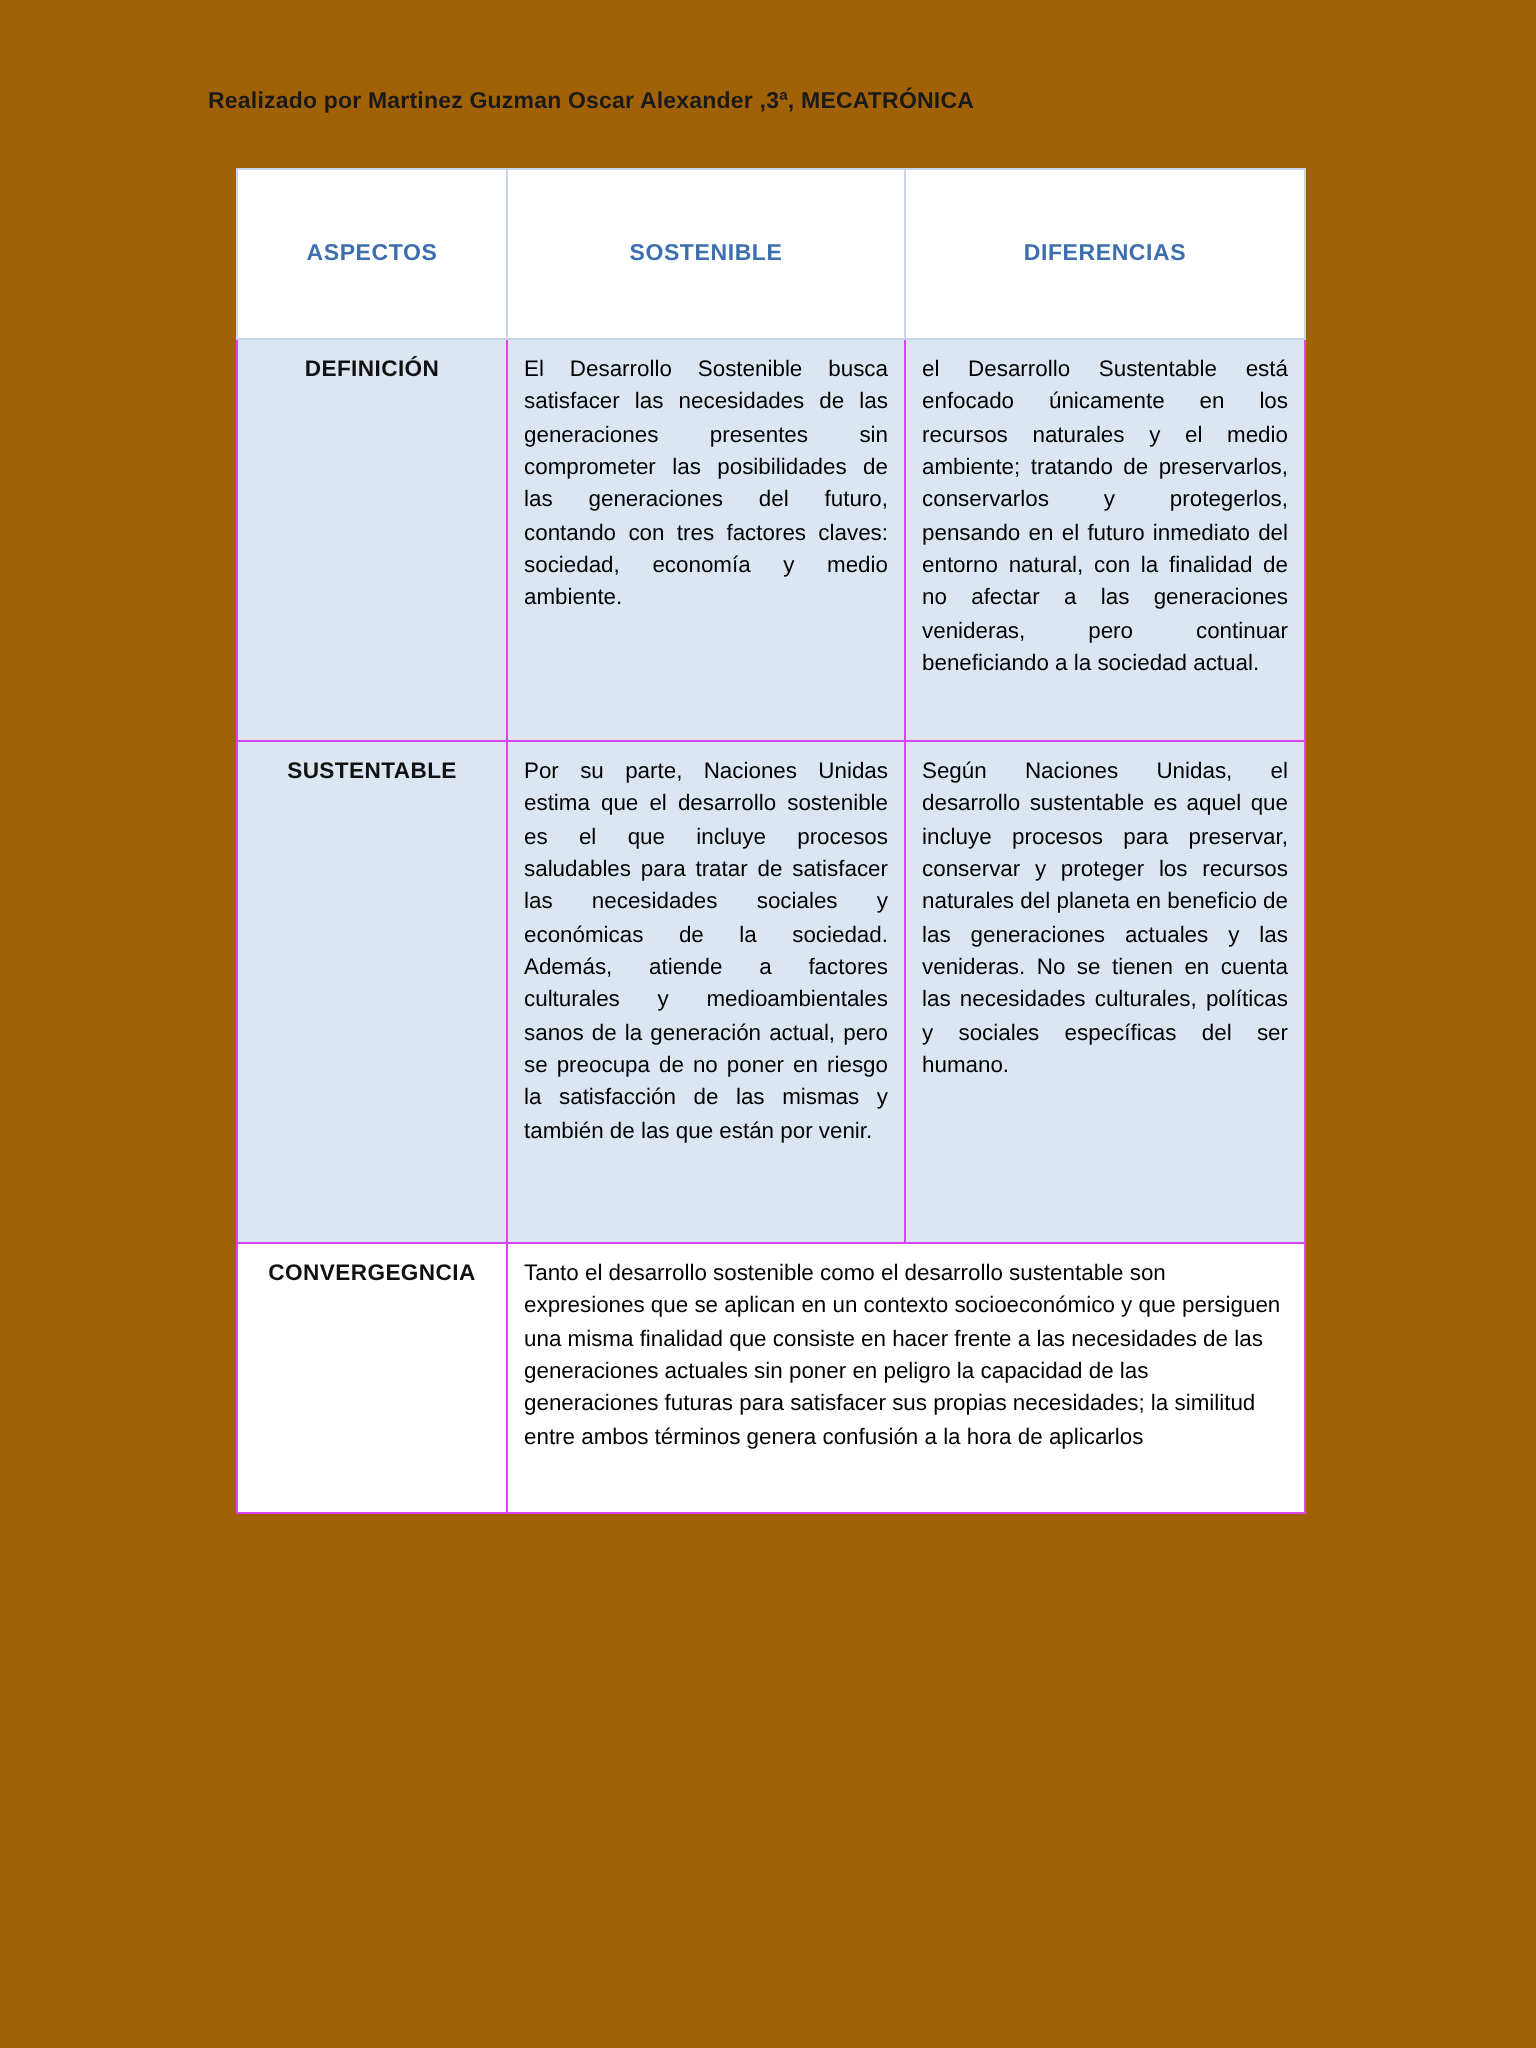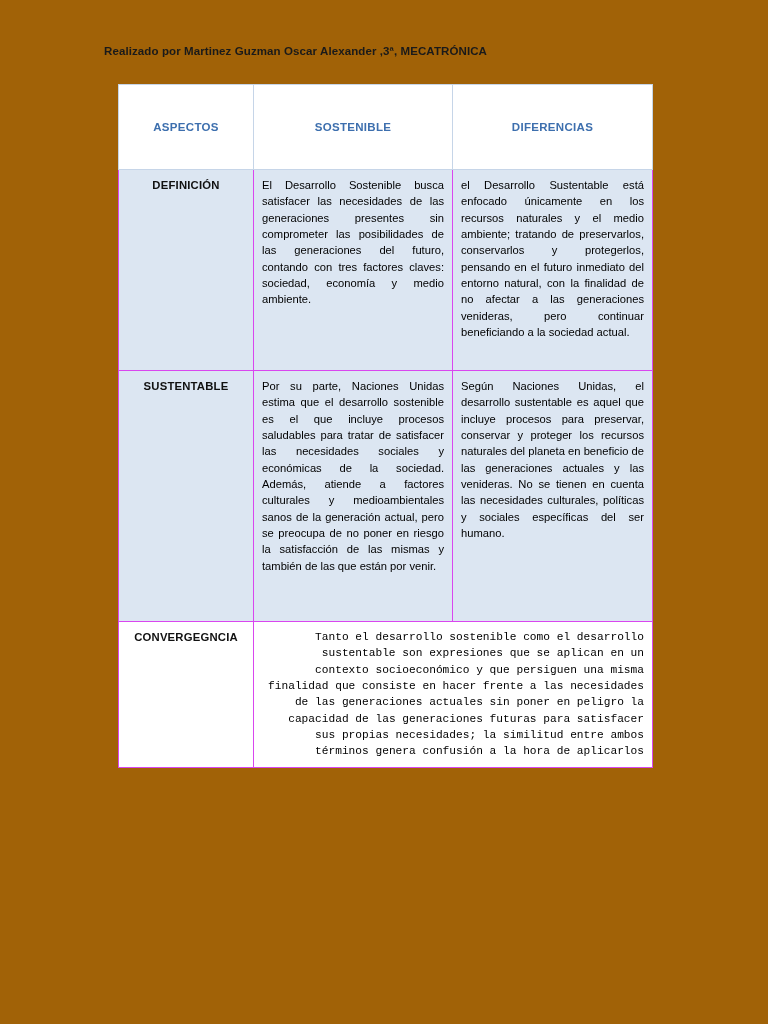--- a/index.html
+++ b/index.html
@@ -95,21 +95,21 @@
   .body-text {
     display: block;
     text-align: justify;
     text-justify: inter-word;
     font-size: 11.2px;
     line-height: 1.46;
     color: #000000;
     hyphens: none;
   }
   .body-text.narrow { text-align: justify; }
-  .body-text.wide   { text-align: right; font-family: Liberation Mono, monospace; }
+  .body-text.wide   { text-align: left; }
 
   td.tall-def   { height: 186px; }
   td.tall-car   { height: 120px; }
   td.tall-dif   { height: 236px; }
   td.tall-conv  { height: 120px; }
 
   td.merged {
     padding: 7px 10px 7px 9px;
   }
 </style>

